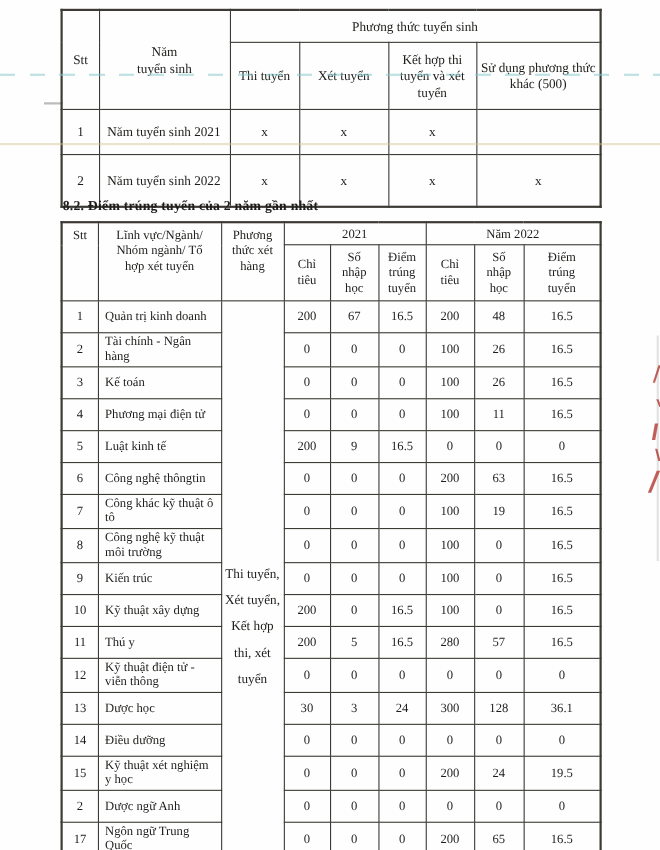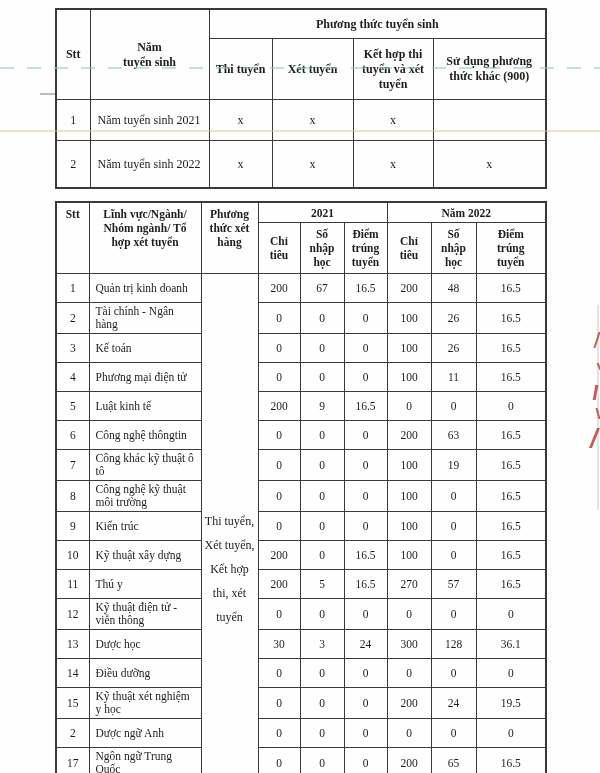--- a/index.html
+++ b/index.html
@@ -17,21 +17,21 @@
   .t1{top:8px;}
   .t2{top:201px;}
   .t1 th,.t1 td,.t2 th,.t2 td{
     border:1px solid #3c3a35;
     padding:2px 3px;
     vertical-align:middle;
     overflow:hidden;
   }
   .t1{border:2px solid #3c3a35;}
   .t2{border:2px solid #3c3a35;}
-  th{font-weight:bold;text-align:center;}
+  th{font-weight:normal;text-align:center;}
   .ml{white-space:pre-line;}
   
   .t1{font-size:12px;line-height:15px;}
   .t1 thead tr:first-child th{height:24px;}
   .t1 thead tr:last-child th{height:56px;}
   .t1 tbody tr:nth-child(1) td{height:36px;}
   .t1 tbody tr:nth-child(2) td{height:42px;}
   .t1 td.c{text-align:center;}
   .t1 td.name{text-align:left;padding-left:7px;}
   
@@ -116,21 +116,21 @@
       <tr>
         <th rowspan="2">Stt</th>
         <th rowspan="2" class="ml">Năm
 tuyển sinh</th>
         <th colspan="4">Phương  thức tuyển sinh</th>
       </tr>
       <tr>
         <th>Thi tuyển</th>
         <th>Xét tuyển</th>
         <th>Kết hợp thi tuyển và xét tuyển</th>
-        <th>Sử dụng phương thức khác (900)</th>
+        <th>Sử dụng phương thức khác (500)</th>
       </tr>
     </thead>
     <tbody>
         <tr>
           <td class="c">1</td>
           <td class="name">Năm tuyển sinh 2021</td>
           <td class="c">x</td>
           <td class="c">x</td>
           <td class="c">x</td>
           <td class="c"></td>
@@ -139,20 +139,21 @@
           <td class="c">2</td>
           <td class="name">Năm tuyển sinh 2022</td>
           <td class="c">x</td>
           <td class="c">x</td>
           <td class="c">x</td>
           <td class="c">x</td>
         </tr>
       </tbody>
   </table>
 
+  <div class="heading">8.2. Điểm trúng tuyển của 2 năm gần nhất</div>
 
   <table class="t2">
     <colgroup>
       <col style="width:33px">
         <col style="width:112px">
         <col style="width:57px">
       <col style="width:42px">
         <col style="width:44px">
         <col style="width:43px">
       <col style="width:44px">
@@ -291,21 +292,21 @@
           <td class="c">100</td>
           <td class="c">0</td>
           <td class="c">16.5</td>
         </tr>
         <tr>
           <td class="c">11</td>
           <td class="name">Thú y</td>
           <td class="c">200</td>
           <td class="c">5</td>
           <td class="c">16.5</td>
-          <td class="c">270</td>
+          <td class="c">280</td>
           <td class="c">57</td>
           <td class="c">16.5</td>
         </tr>
         <tr>
           <td class="c">12</td>
           <td class="name">Kỹ thuật điện tử - viễn thông</td>
           <td class="c">0</td>
           <td class="c">0</td>
           <td class="c">0</td>
           <td class="c">0</td>

